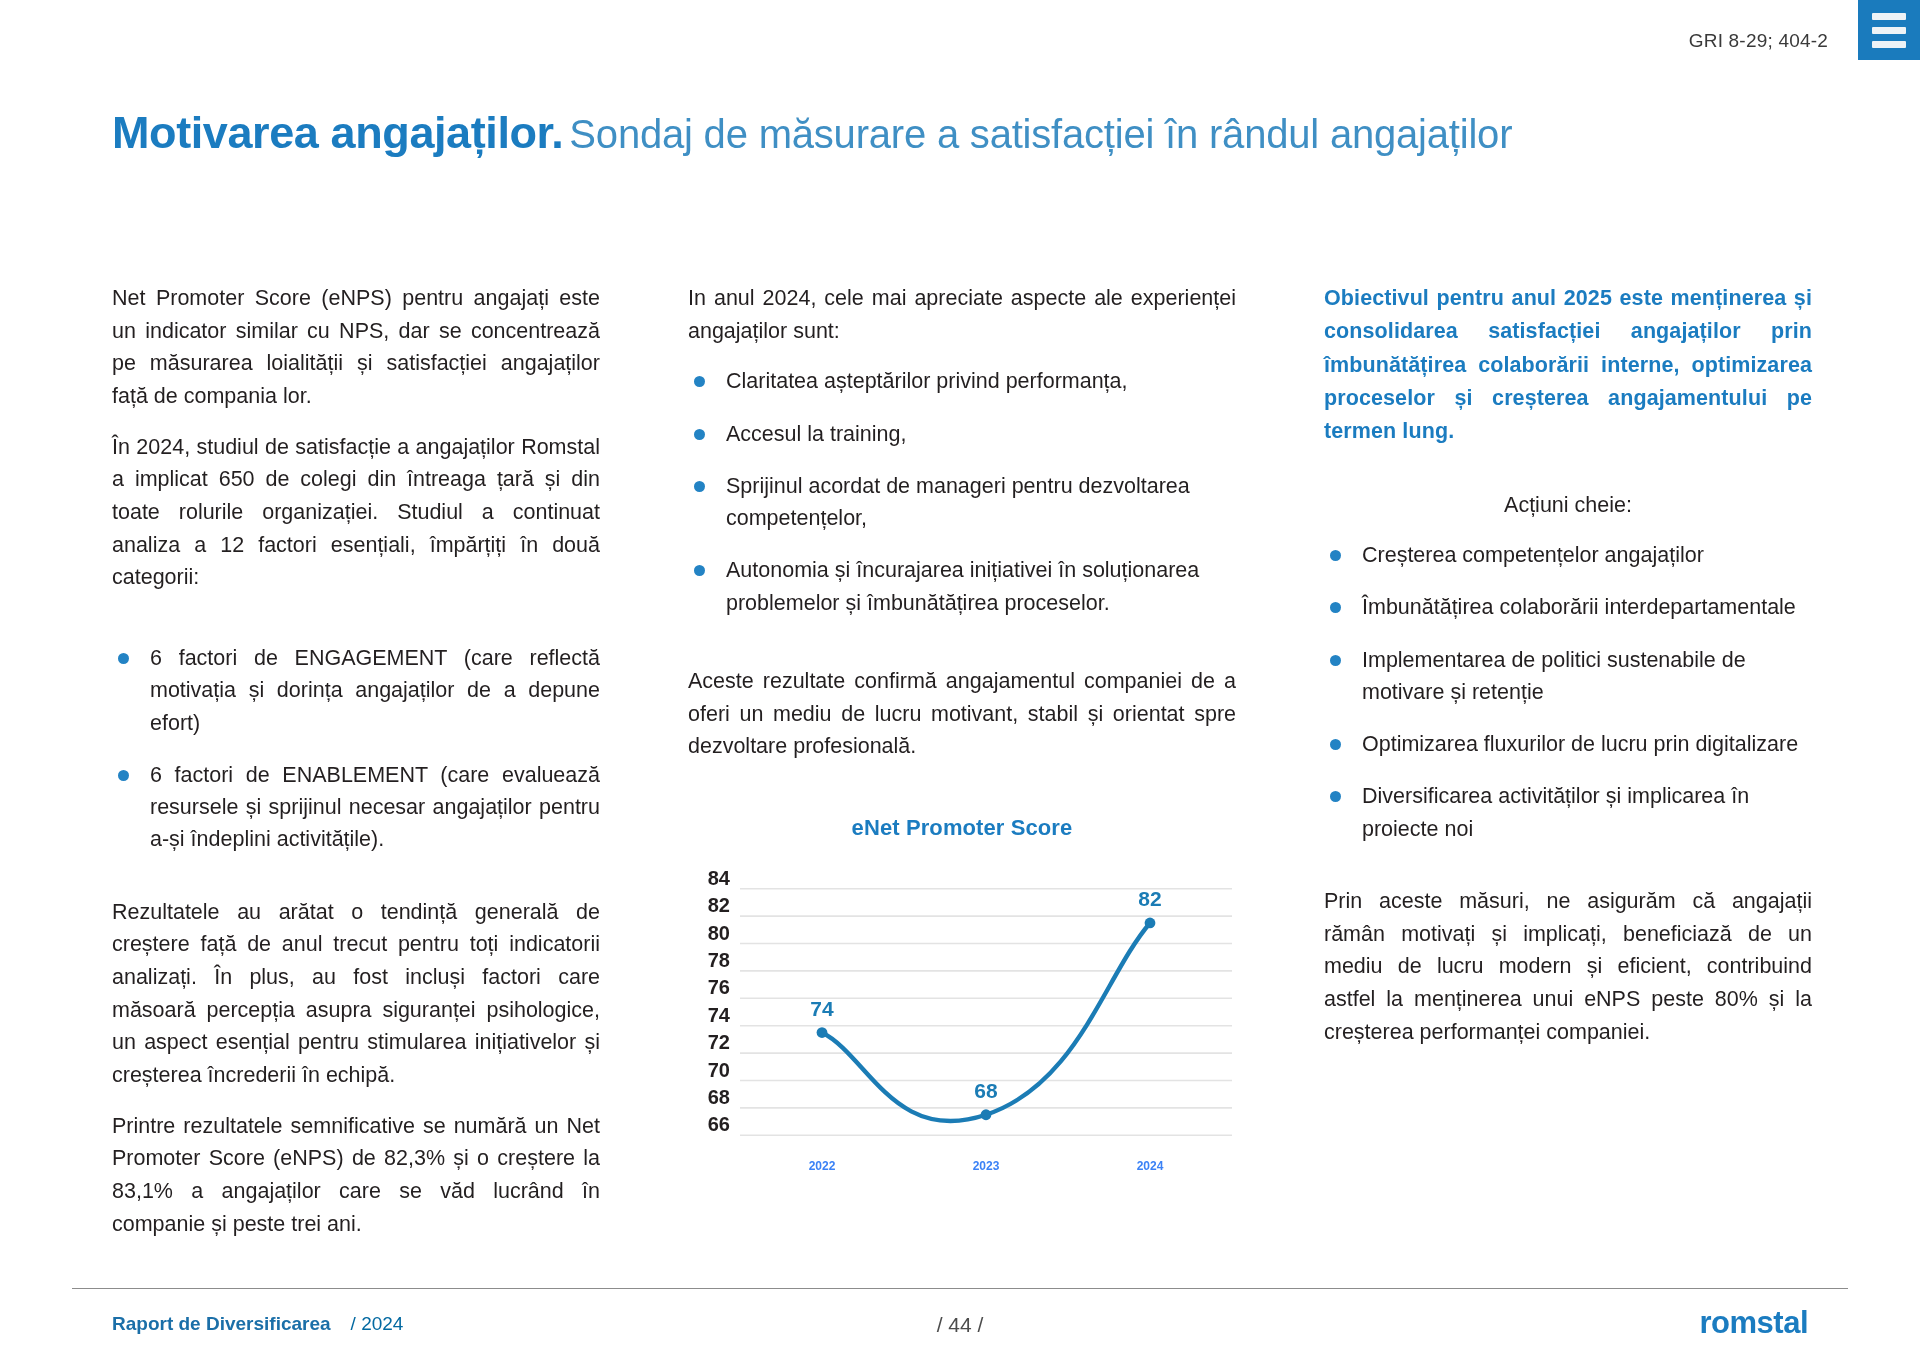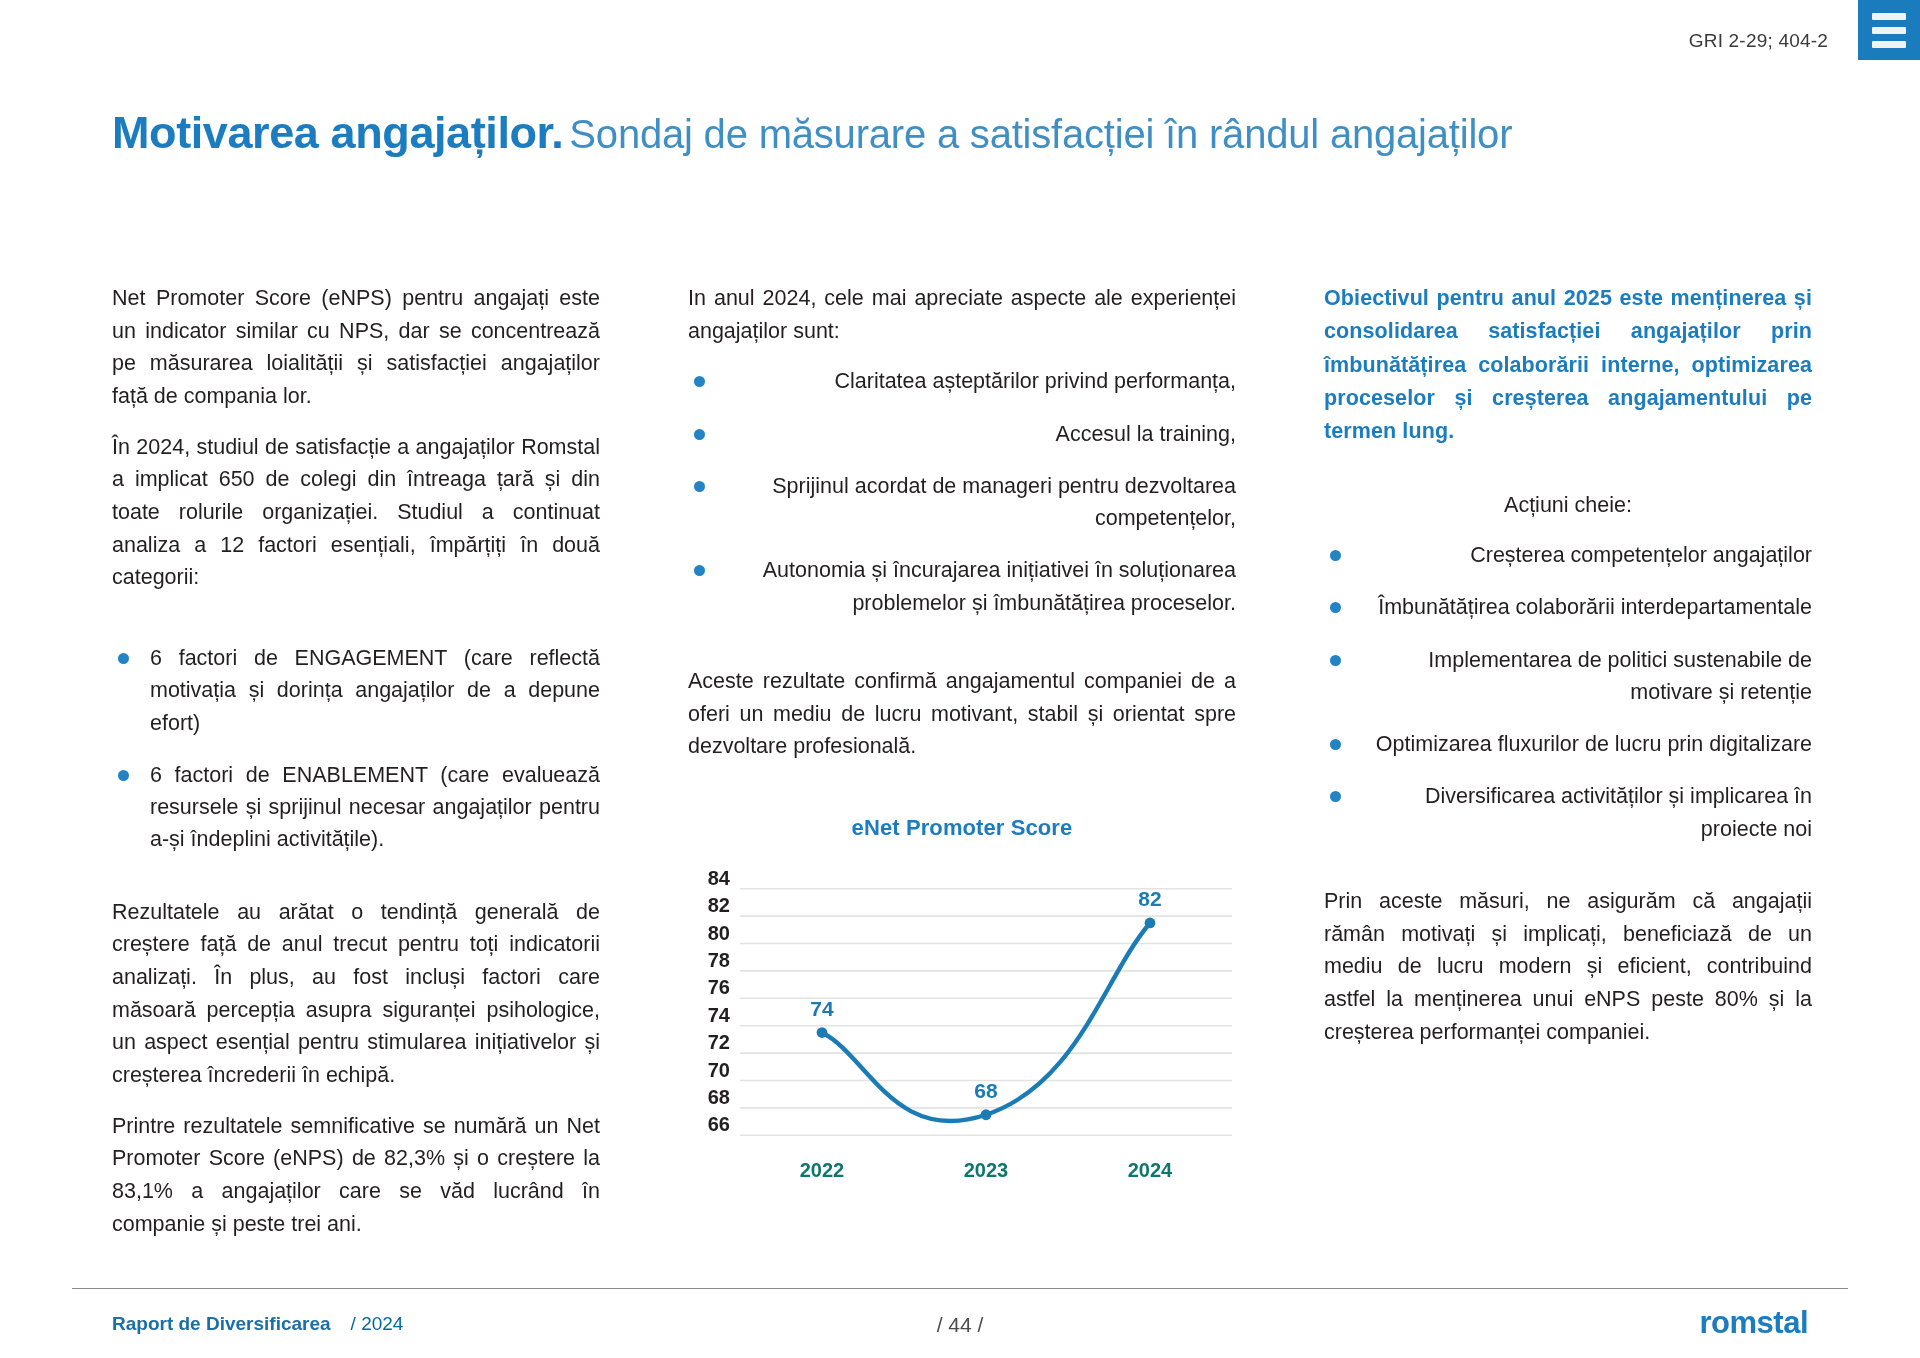--- a/index.html
+++ b/index.html
@@ -96,21 +96,21 @@
     margin: 0;
     padding: 0;
   }
   ul.bullets li {
     position: relative;
     padding-left: 38px;
     margin-bottom: 20px;
     font-size: 21.5px;
     line-height: 1.5;
     color: #231f20;
-    text-align: right;
+    text-align: left;
   }
   ul.bullets li.just { text-align: justify; }
   ul.bullets li:last-child { margin-bottom: 0; }
   ul.bullets li .dot {
     position: absolute;
     left: 6px;
     top: 11px;
     width: 11px;
     height: 11px;
     border-radius: 50%;
@@ -153,23 +153,23 @@
   #x-axis-labels {
     position: relative;
     height: 30px;
     margin-left: 52px;
     width: 496px;
   }
   #x-axis-labels span {
     position: absolute;
     top: 0;
     transform: translateX(-50%);
-    font-size: 20px;
-    font-weight: 700;
-    color: #0f766e;
+    font-size: 12px;
+    font-weight: 700;
+    color: #3b82f6;
   }
 
   
   #footer-rule {
     position: absolute;
     left: 72px;
     right: 72px;
     top: 1288px;
     height: 1px;
     background: #8c8c8c;
@@ -218,21 +218,21 @@
 </style>
 </head>
 <body>
 
 <div id="hamburger-tab">
   <span class="bar"></span>
   <span class="bar"></span>
   <span class="bar"></span>
 </div>
 
-<div id="gri-code">GRI 2-29; 404-2</div>
+<div id="gri-code">GRI 8-29; 404-2</div>
 
 <div id="page-title">
   <span class="title-strong">Motivarea angajaților.</span><span class="title-sub">Sondaj de măsurare a satisfacției în rândul angajaților</span>
 </div>
 
 <div id="columns">
 
   <div class="col">
     <p>Net Promoter Score (eNPS) pentru angajați este un indicator similar cu NPS, dar se concentrează pe măsurarea loialității și satisfacției angajaților față de compania lor.</p>
     <p>În 2024, studiul de satisfacție a angajaților Romstal a implicat 650 de colegi din întreaga țară și din toate rolurile organizației. Studiul a continuat analiza a 12 factori esențiali, împărțiți în două categorii:</p>

